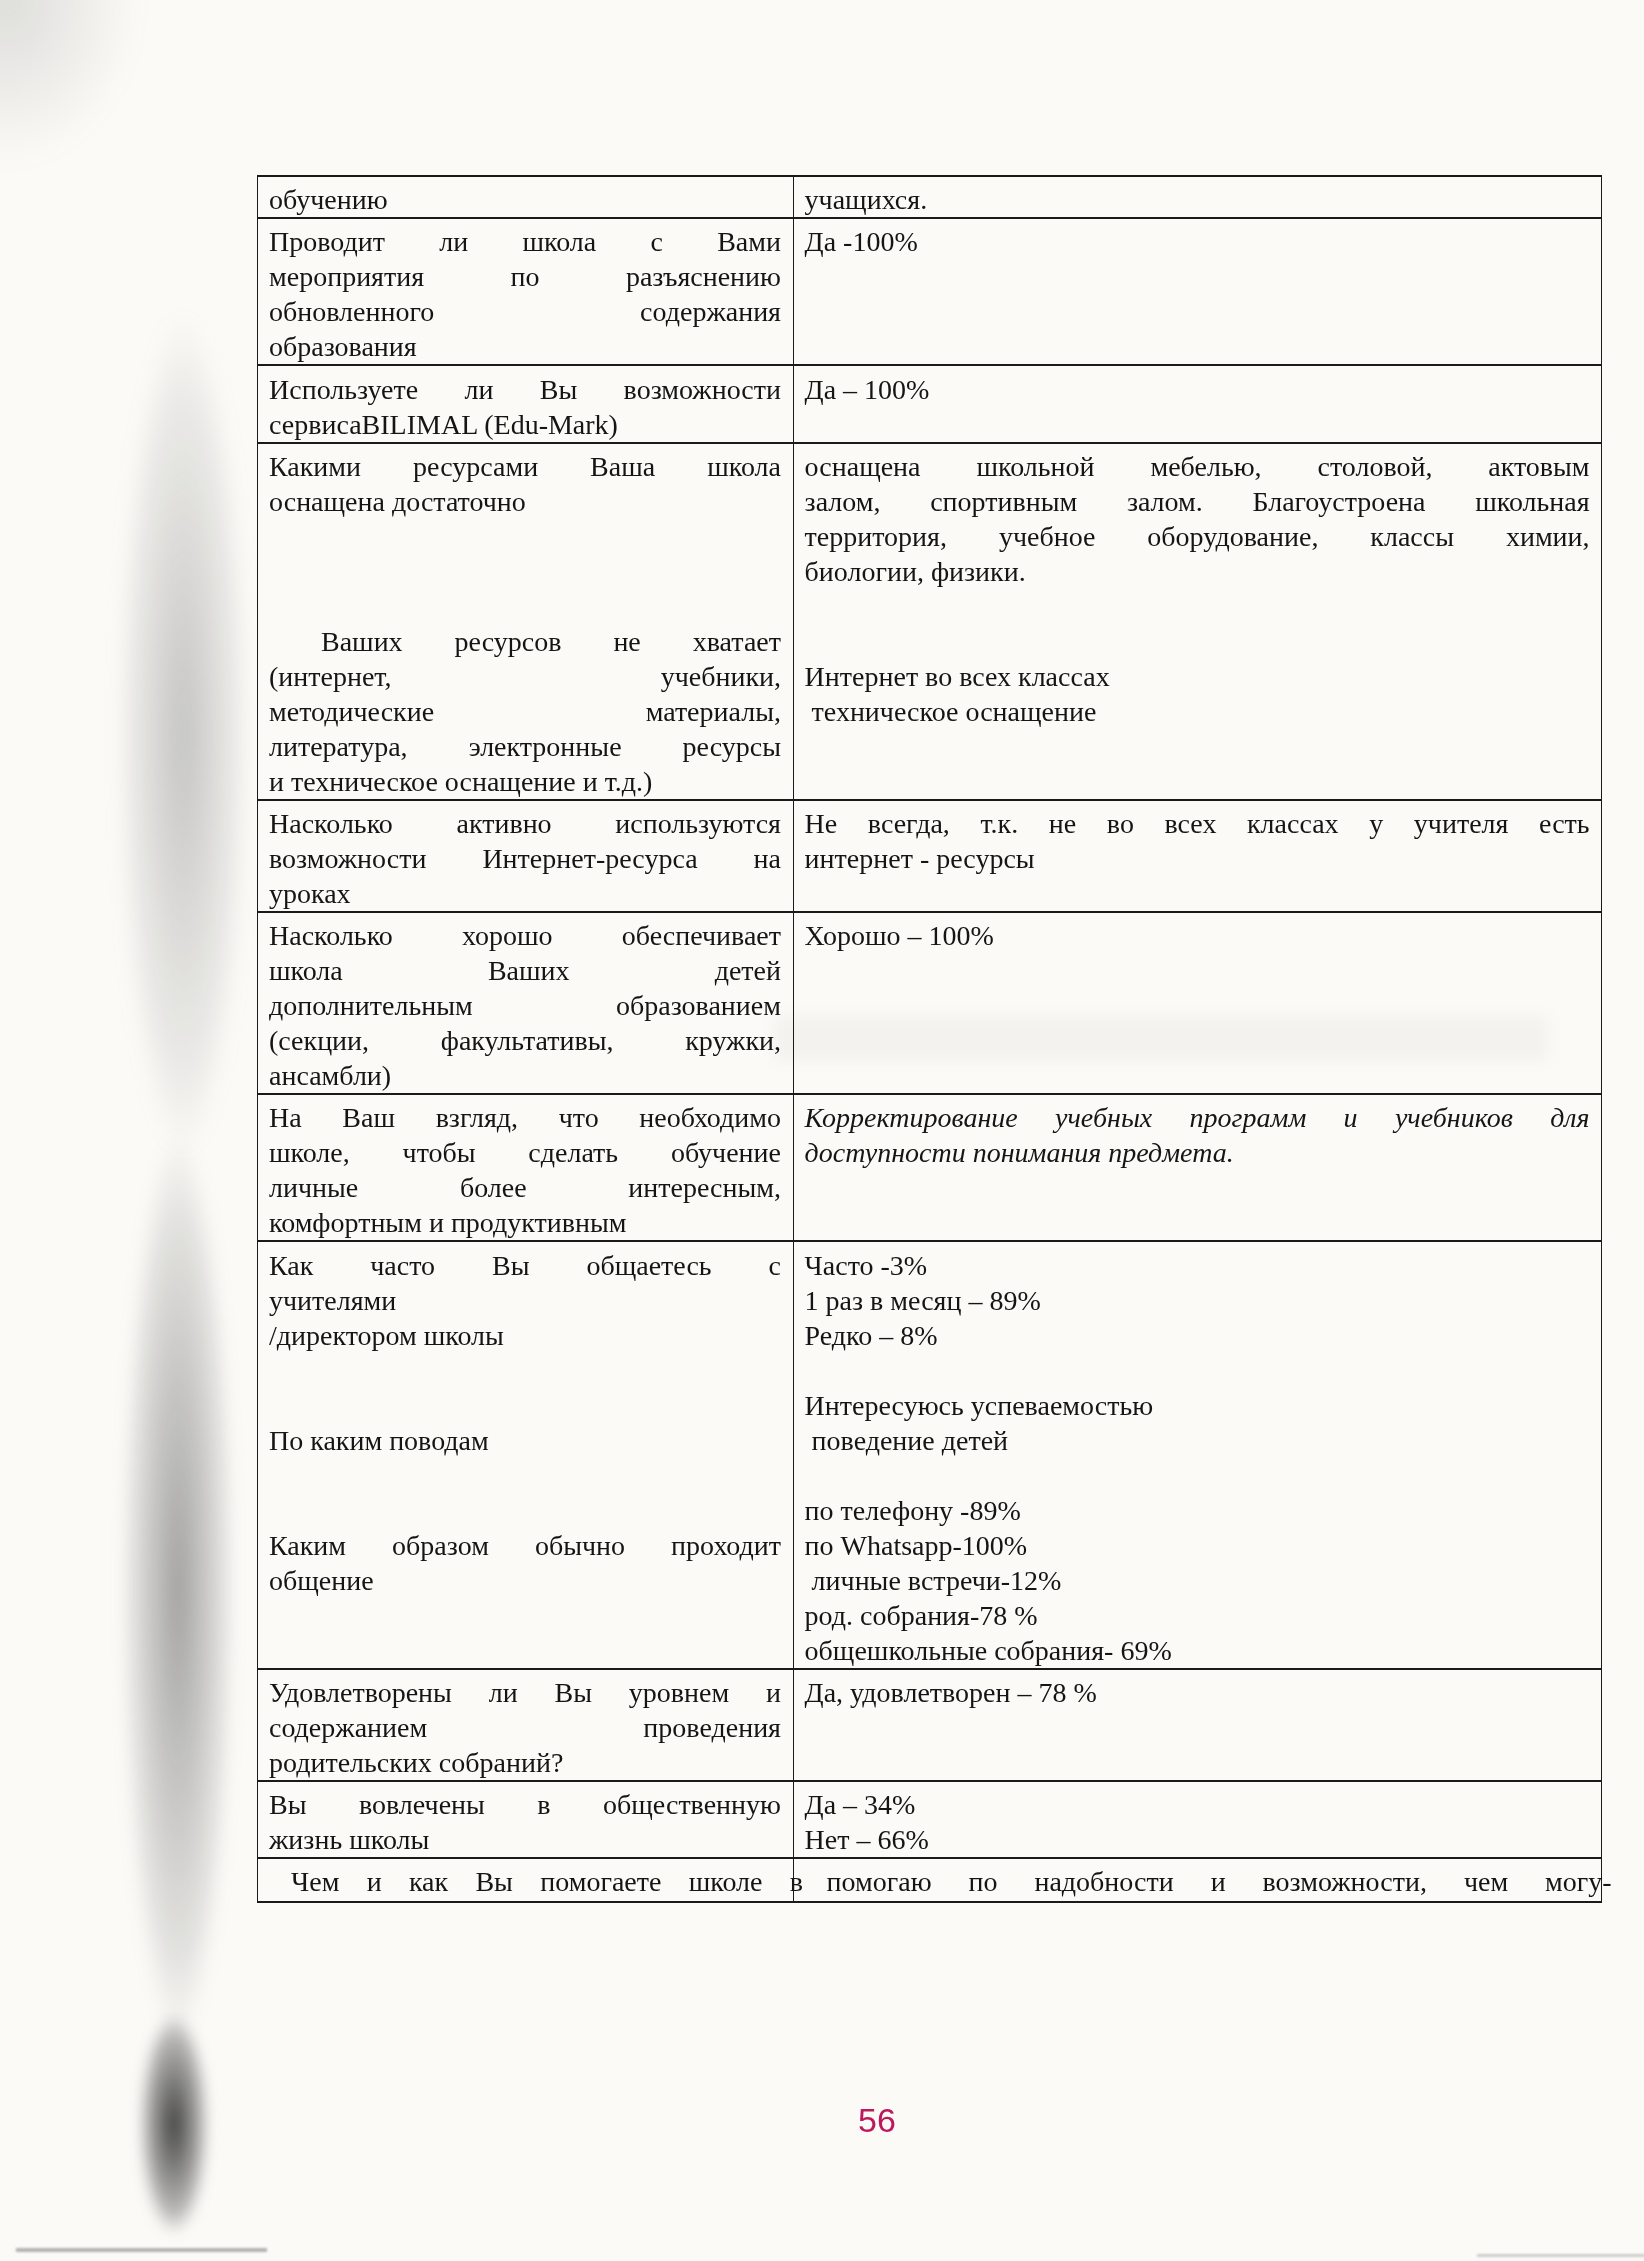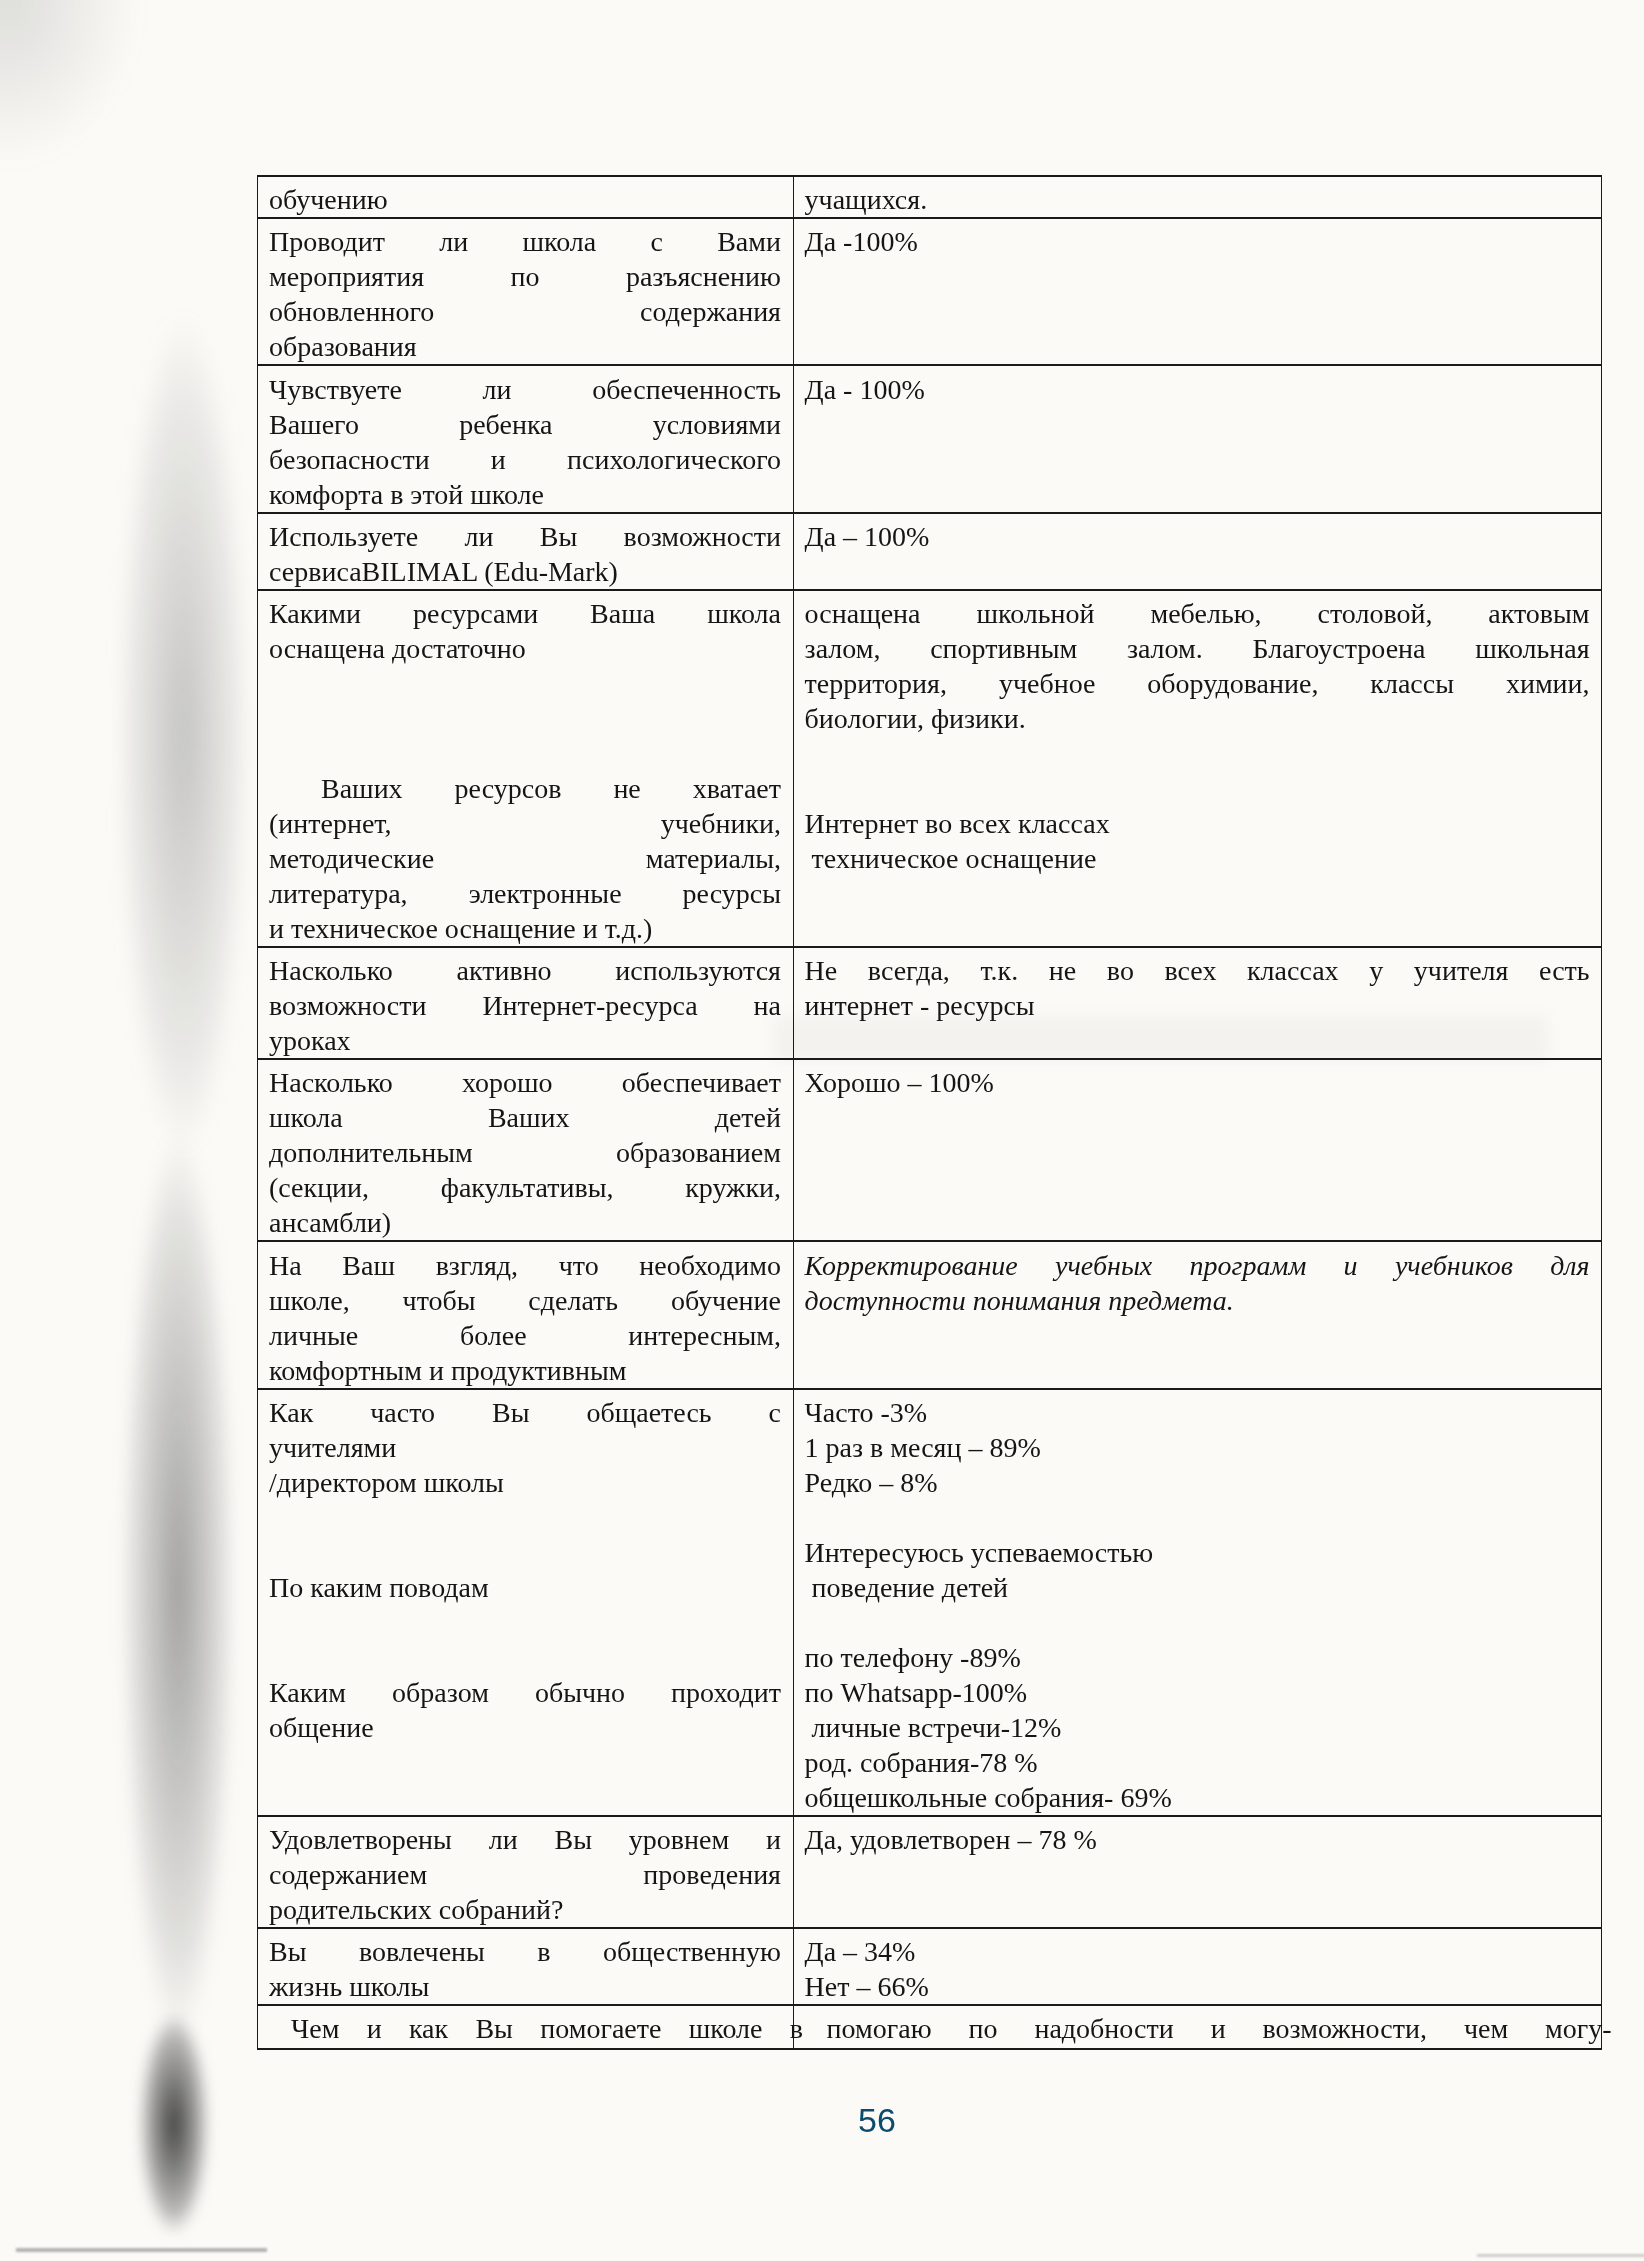--- a/index.html
+++ b/index.html
@@ -73,21 +73,21 @@
   .ln.just{text-align:justify;text-align-last:justify;}
   .ln.last{text-align:left;}
   .cell.italic .ln{font-style:italic;}
   tr:last-child .cell{max-height:37px;overflow:hidden;margin-left:22px;}
   
   #page-number{
     position:absolute;
     left:858px;top:2101px;
     font-family:"Liberation Sans","DejaVu Sans",sans-serif;
     font-size:34px;
-    color:#0c4a6e;
+    color:#be185d;
   }
 </style>
 </head>
 <body>
 
 <div id="page">
 
   <div class="artifact corner-tl"></div>
   <div class="artifact band-top"></div>
   <div class="artifact band-mid"></div>
@@ -121,35 +121,20 @@
           </td>
           <td class="a-col">
             <div class="cell">
               <div class="ln last">Да -100%</div>
             </div>
           </td>
         </tr>
         <tr>
           <td class="q-col">
             <div class="cell">
-              <div class="ln just">Чувствуете ли обеспеченность</div>
-              <div class="ln just">Вашего ребенка условиями</div>
-              <div class="ln just">безопасности и психологического</div>
-              <div class="ln last">комфорта в этой школе</div>
-            </div>
-          </td>
-          <td class="a-col">
-            <div class="cell">
-              <div class="ln last">Да - 100%</div>
-            </div>
-          </td>
-        </tr>
-        <tr>
-          <td class="q-col">
-            <div class="cell">
               <div class="ln just">Используете ли Вы возможности</div>
               <div class="ln last">сервисаBILIMAL (Edu-Mark)</div>
             </div>
           </td>
           <td class="a-col">
             <div class="cell">
               <div class="ln last">Да – 100%</div>
             </div>
           </td>
         </tr>

